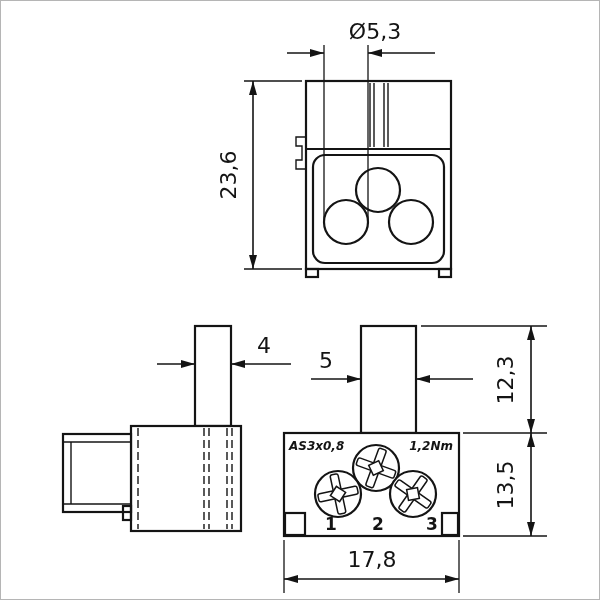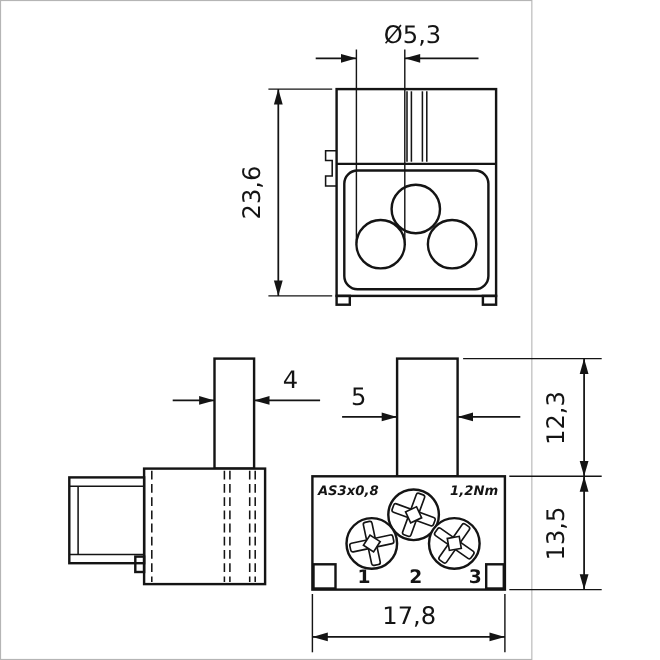--- a/index.html
+++ b/index.html
@@ -1,16 +1,16 @@
 <!DOCTYPE html>
 <html><head>
 <meta charset="utf-8">
 <style>
   html,body{margin:0;padding:0;background:#fff;}
-  .stage{width:484px;height:600px;box-sizing:border-box;border:1px solid #b5b5b5;background:#fff;position:relative;}
+  .stage{width:600px;height:600px;box-sizing:border-box;border:1px solid #b5b5b5;background:#fff;position:relative;}
   svg{display:block;}
   .outline{fill:none;stroke:#141414;stroke-width:2.2;stroke-linejoin:miter;}
   .outline-w{fill:#ffffff;stroke:#141414;stroke-width:2.2;stroke-linejoin:miter;}
   .thin{fill:none;stroke:#141414;stroke-width:1.4;}
   .dash{fill:none;stroke:#141414;stroke-width:1.4;stroke-dasharray:8 4;}
   .dim{fill:none;stroke:#141414;stroke-width:1.6;}
   .ext{fill:none;stroke:#141414;stroke-width:1.3;}
   .arrow{fill:#141414;stroke:none;}
   .slot{fill:#ffffff;stroke:#141414;stroke-width:1.5;}
   text{fill:#141414;}

